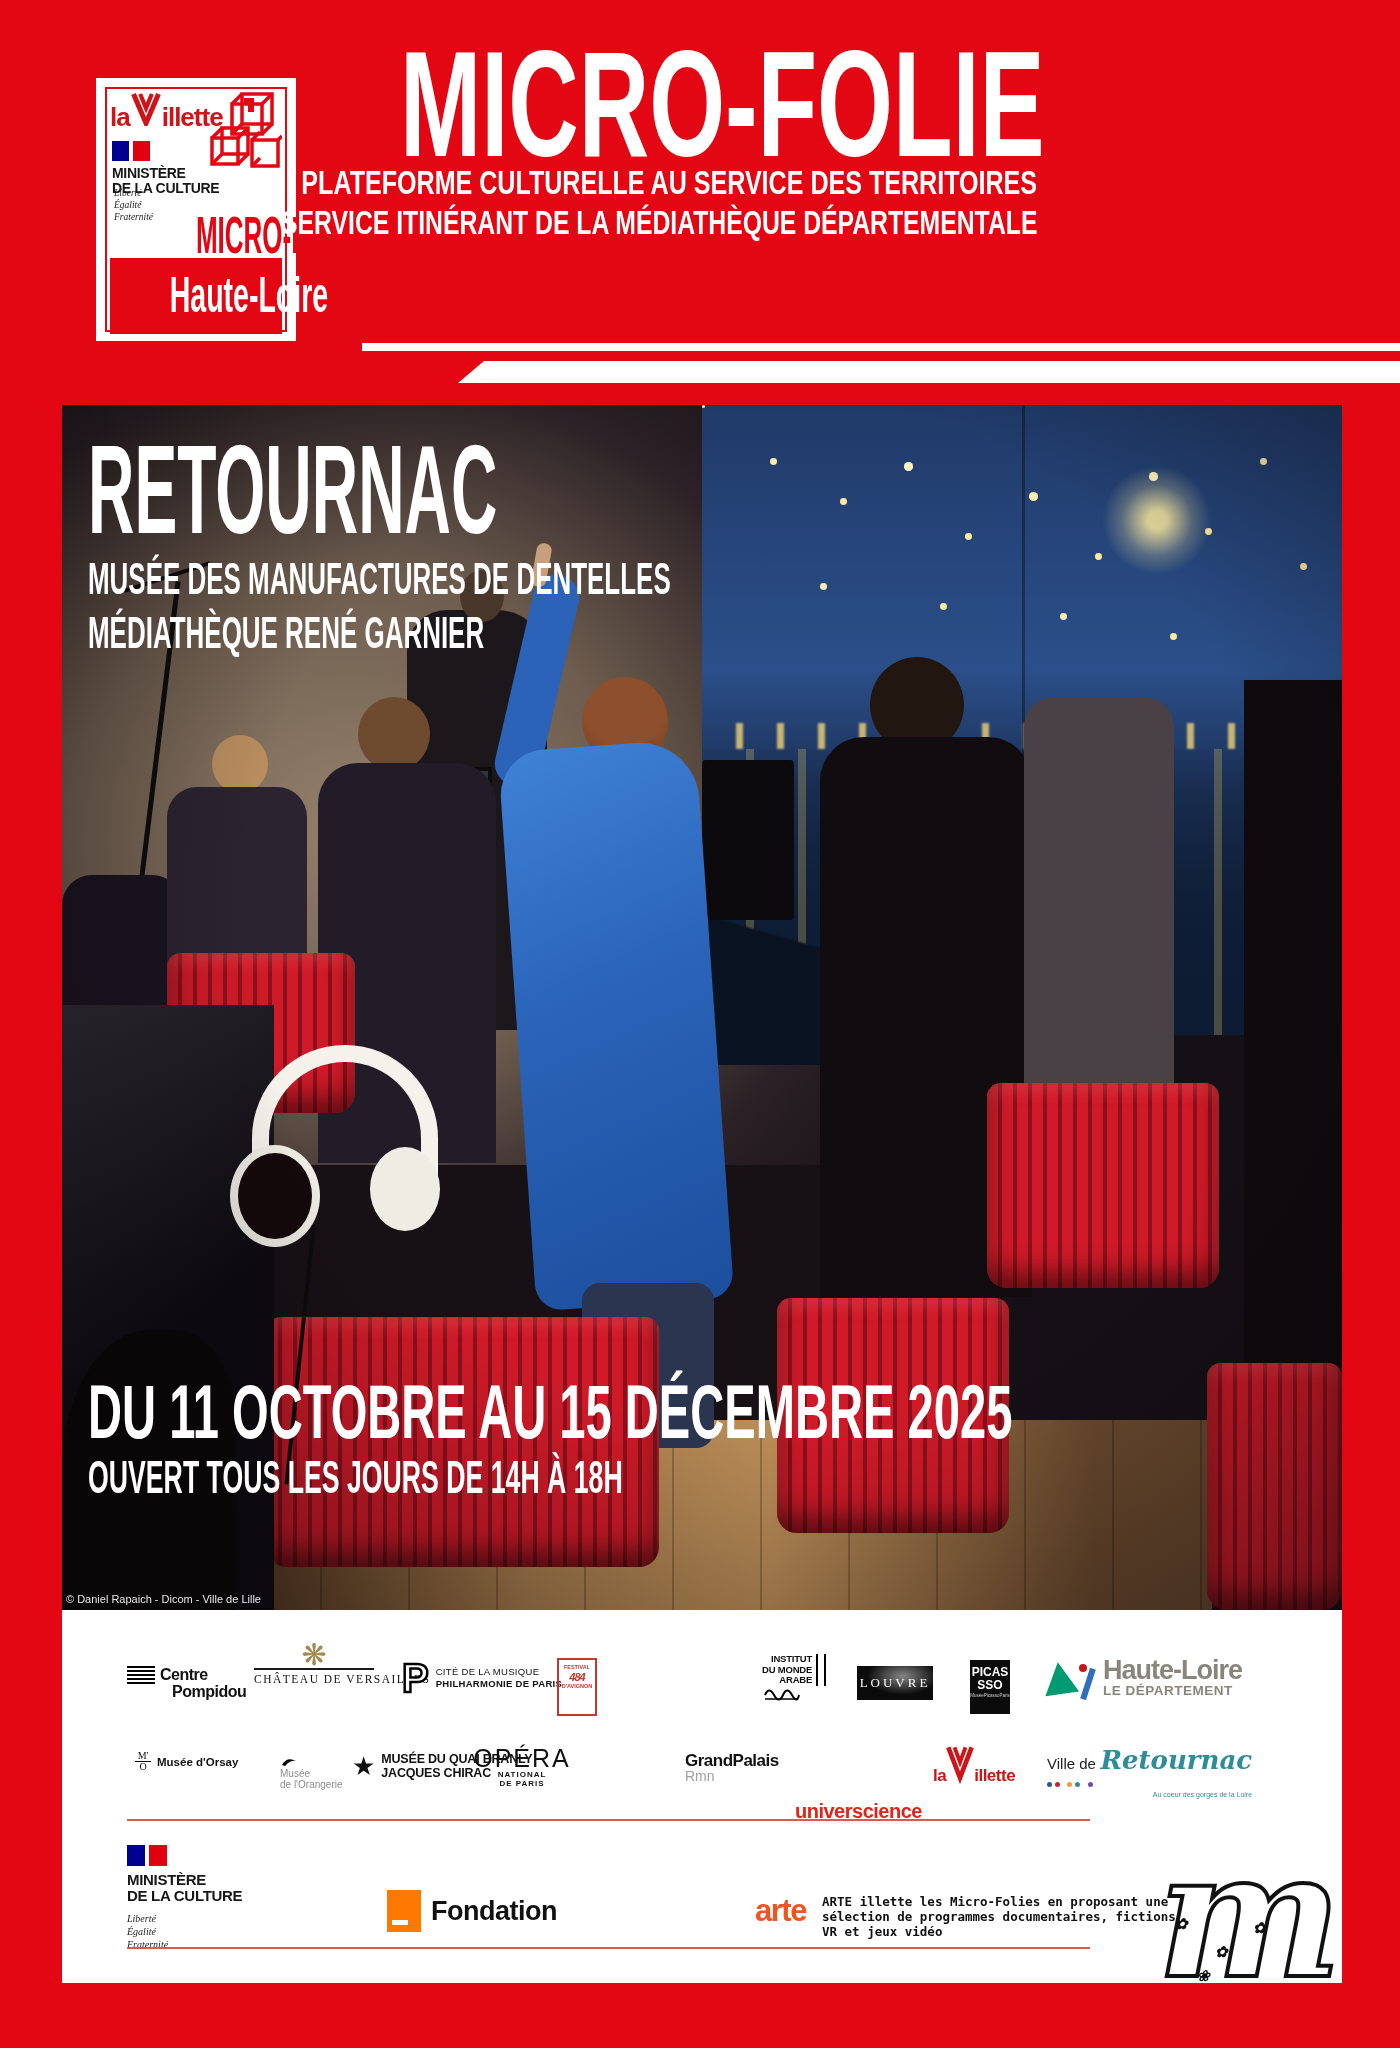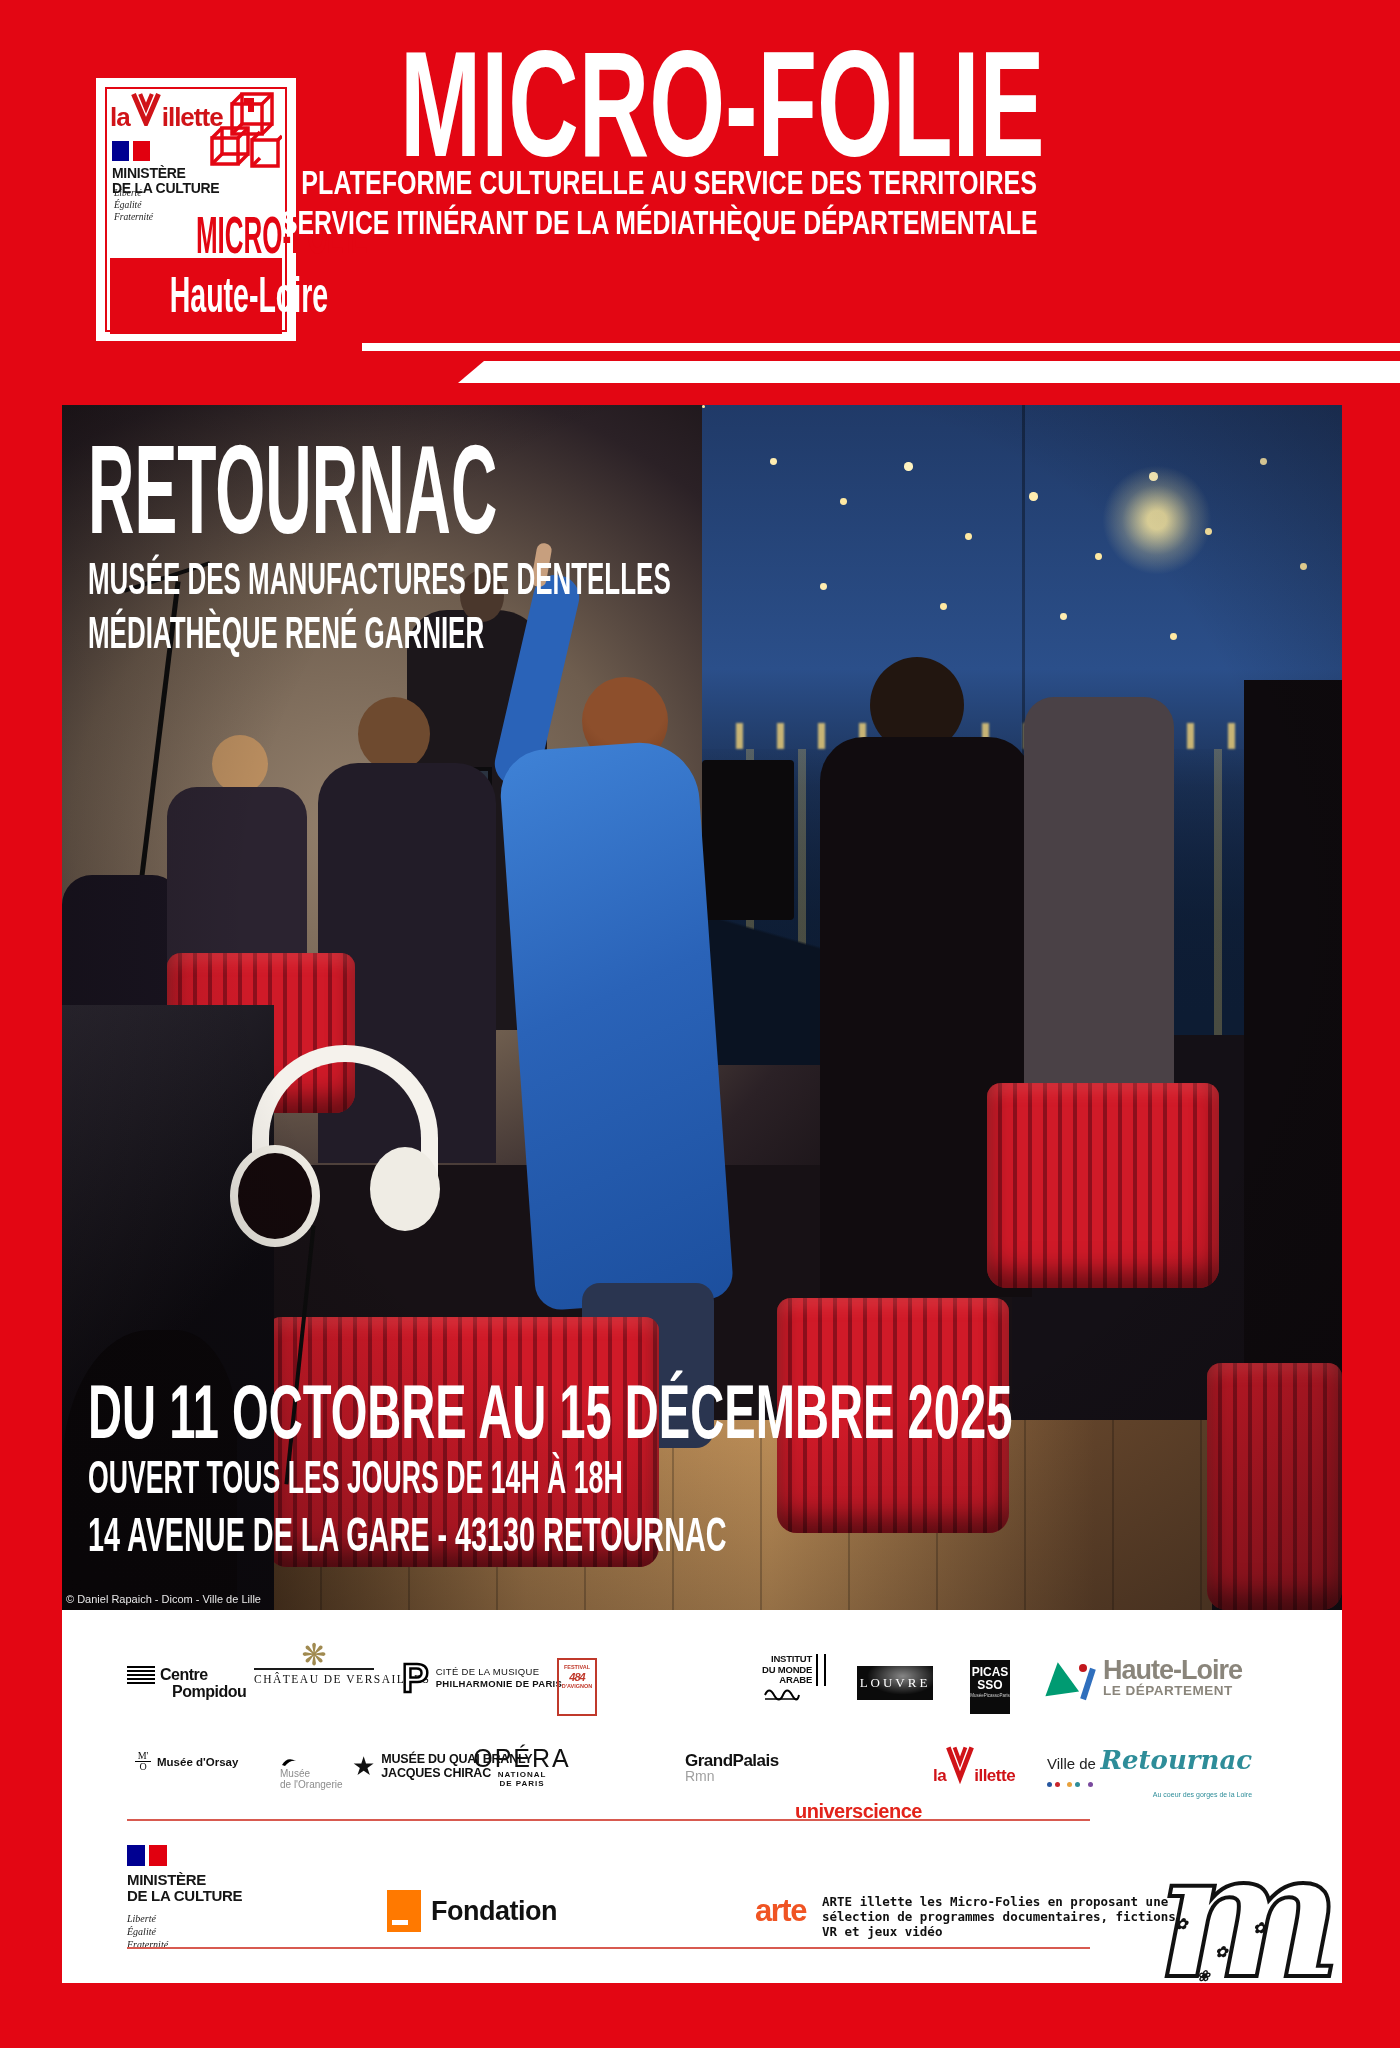--- a/index.html
+++ b/index.html
@@ -290,21 +290,20 @@
     <div class="hp-cupL"></div>
     <div class="hp-cupR"></div>
     <div class="hp-cable"></div>
     <div class="vignette"></div>
 
     <div class="ph-txt p-city"><span class="cond">RETOURNAC</span></div>
     <div class="ph-txt p-venue p-venue1"><span class="cond">MUSÉE DES MANUFACTURES DE DENTELLES</span></div>
     <div class="ph-txt p-venue p-venue2"><span class="cond">MÉDIATHÈQUE RENÉ GARNIER</span></div>
     <div class="ph-txt p-dates"><span class="cond">DU 11 OCTOBRE AU 15 DÉCEMBRE 2025</span></div>
     <div class="ph-txt p-hours"><span class="cond">OUVERT TOUS LES JOURS DE 14H À 18H</span></div>
-    <div class="ph-txt p-address"><span class="cond">14 AVENUE DE LA GARE - 43130 RETOURNAC</span></div>
     <div class="ph-txt p-credit">© Daniel Rapaich - Dicom - Ville de Lille</div>
   </div>
 
   <div class="abs panel">
 
     <div class="pl" style="left:65px;top:56px;">
       <div style="display:flex;gap:5px;align-items:flex-start;">
         <div class="cp-icon"></div>
         <div class="cp-txt">
           <div>Centre</div>

